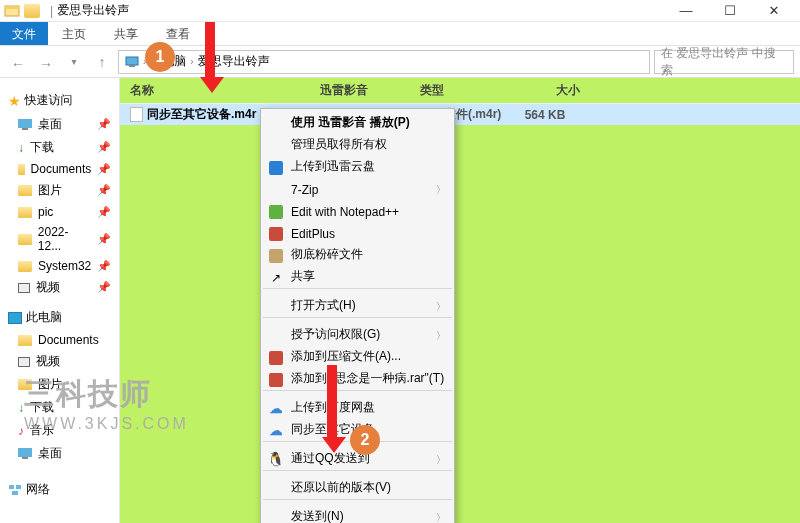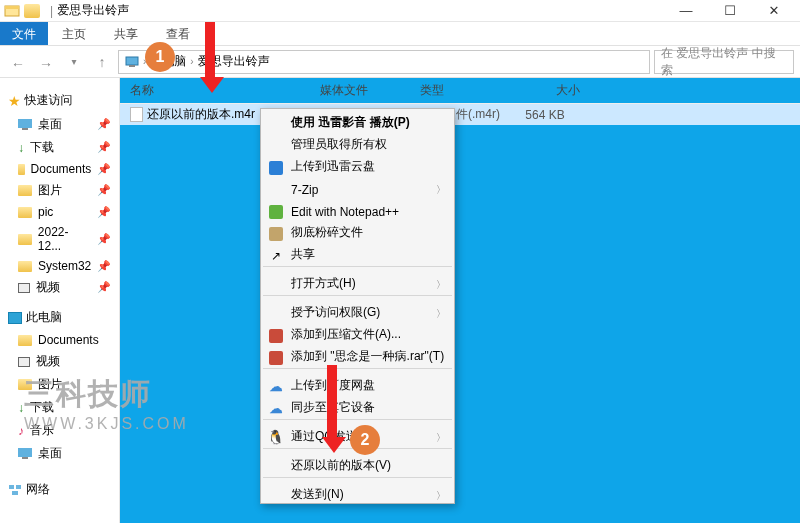--- a/index.html
+++ b/index.html
@@ -24,21 +24,21 @@
   .sidebar{width:120px; border-right:1px solid #e6e6e6; padding:8px 4px; overflow:hidden;}
   .qhdr{display:flex; align-items:center; gap:4px; margin:6px 0 4px 4px; font-weight:500;}
   .star{color:#f2b01e; font-size:14px;}
   .pcico{width:14px;height:12px;background:#2da3d6; border:1px solid #1583b3;}
   .sbitem{display:flex; align-items:center; gap:6px; padding:3px 4px 3px 14px;}
   .pin{color:#999; margin-left:auto; font-size:11px;}
   .foldico{width:14px;height:11px;background:linear-gradient(#ffe79e,#f0c24b);border-radius:1px;}
   .dlico{color:#2e8b2e;font-weight:bold;}
   .vidico{width:12px;height:10px;border:1px solid #666;background:#eee;}
   .musico{color:#d36; font-weight:bold;}
-  .content{flex:1; position:relative; background:#0ea5e9;}
+  .content{flex:1; position:relative; background:#bef264;font-weight:bold;}
   .cols{display:flex; padding:4px 10px; color:#444; border-bottom:1px solid #eee;}
   .c-name{flex:0 0 190px;}
   .c-date{flex:0 0 100px;}
   .c-type{flex:0 0 90px;}
   .c-size{flex:0 0 70px; text-align:right;}
   .filerow{display:flex; align-items:center; padding:2px 10px;}
   .filerow.sel{background:#cce8ff;}
   .filerow .fname{flex:0 0 190px; display:flex; align-items:center; gap:4px;}
   .filerow .fdate{flex:0 0 100px; color:#555;}
   .filerow .ftype{flex:0 0 90px; color:#555;}
@@ -207,28 +207,28 @@
           <rect x="8" y="1" width="5" height="4" fill="#6cb6e0"></rect>
           <rect x="4" y="7" width="6" height="4" fill="#6cb6e0"></rect>
         </svg>
       <span>网络</span>
     </div>
   </div>
 
   <div class="content">
     <div class="cols">
       <div class="c-name">名称</div>
-      <div class="c-date">媒体文件</div>
+      <div class="c-date">迅雷影音</div>
       <div class="c-type">类型</div>
       <div class="c-size">大小</div>
     </div>
     <div class="filerow sel">
       <div class="fname">
         <span class="pageico"></span>
-        <span>还原以前的版本.m4r</span>
+        <span>同步至其它设备.m4r</span>
       </div>
       <div class="fdate">2022/9/20...</div>
       <div class="ftype">媒体文件(.m4r)</div>
       <div class="fsize">564 KB</div>
     </div>
   </div>
 </div>
 
 <div class="ctxmenu" id="ctxmenu">
     <div class="mi">
@@ -255,20 +255,27 @@
      </div>
     <div class="mi">
        <span class="micon">
         <span class="sq greenbox"></span>
       </span>
        <span class="mlbl" style="">Edit with Notepad++</span>
 
      </div>
     <div class="mi">
        <span class="micon">
+        <span class="sq redbox"></span>
+      </span>
+       <span class="mlbl" style="">EditPlus</span>
+
+     </div>
+    <div class="mi">
+       <span class="micon">
         <span class="sq tanbox"></span>
       </span>
        <span class="mlbl" style="">彻底粉碎文件</span>
 
      </div>
     <div class="mi">
        <span class="micon">
         <span>↗</span>
       </span>
        <span class="mlbl" style="">共享</span>

